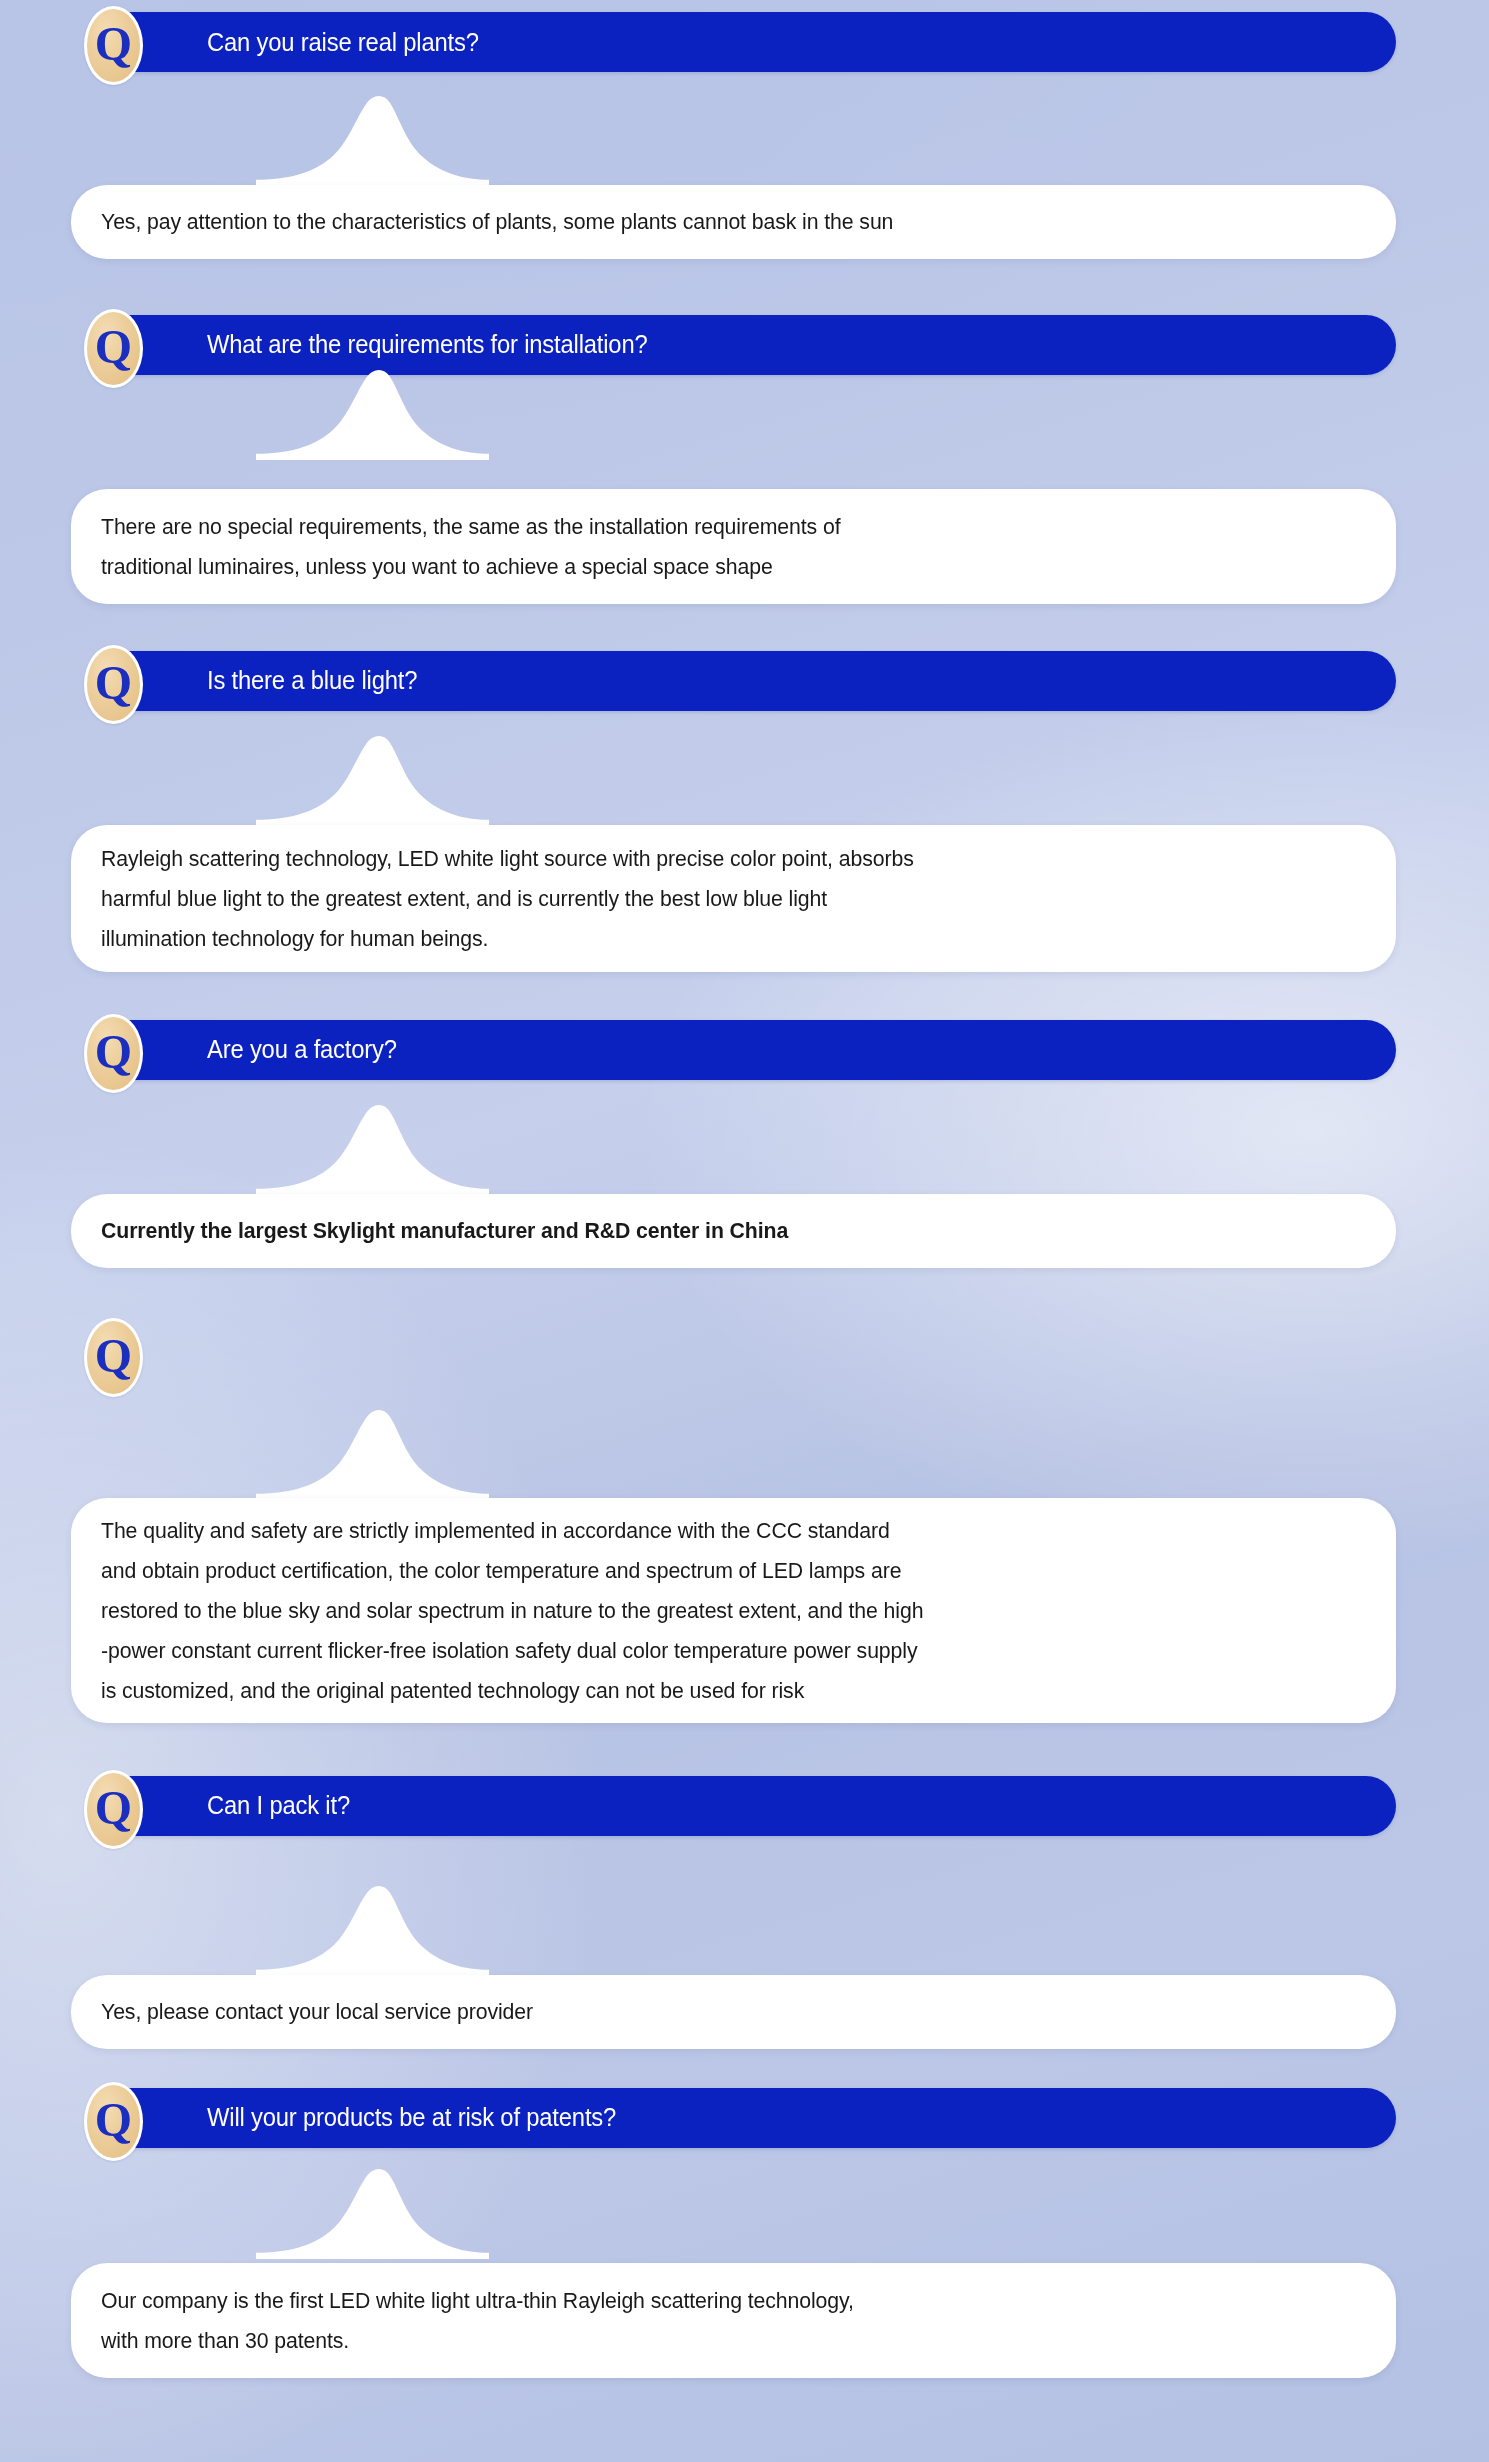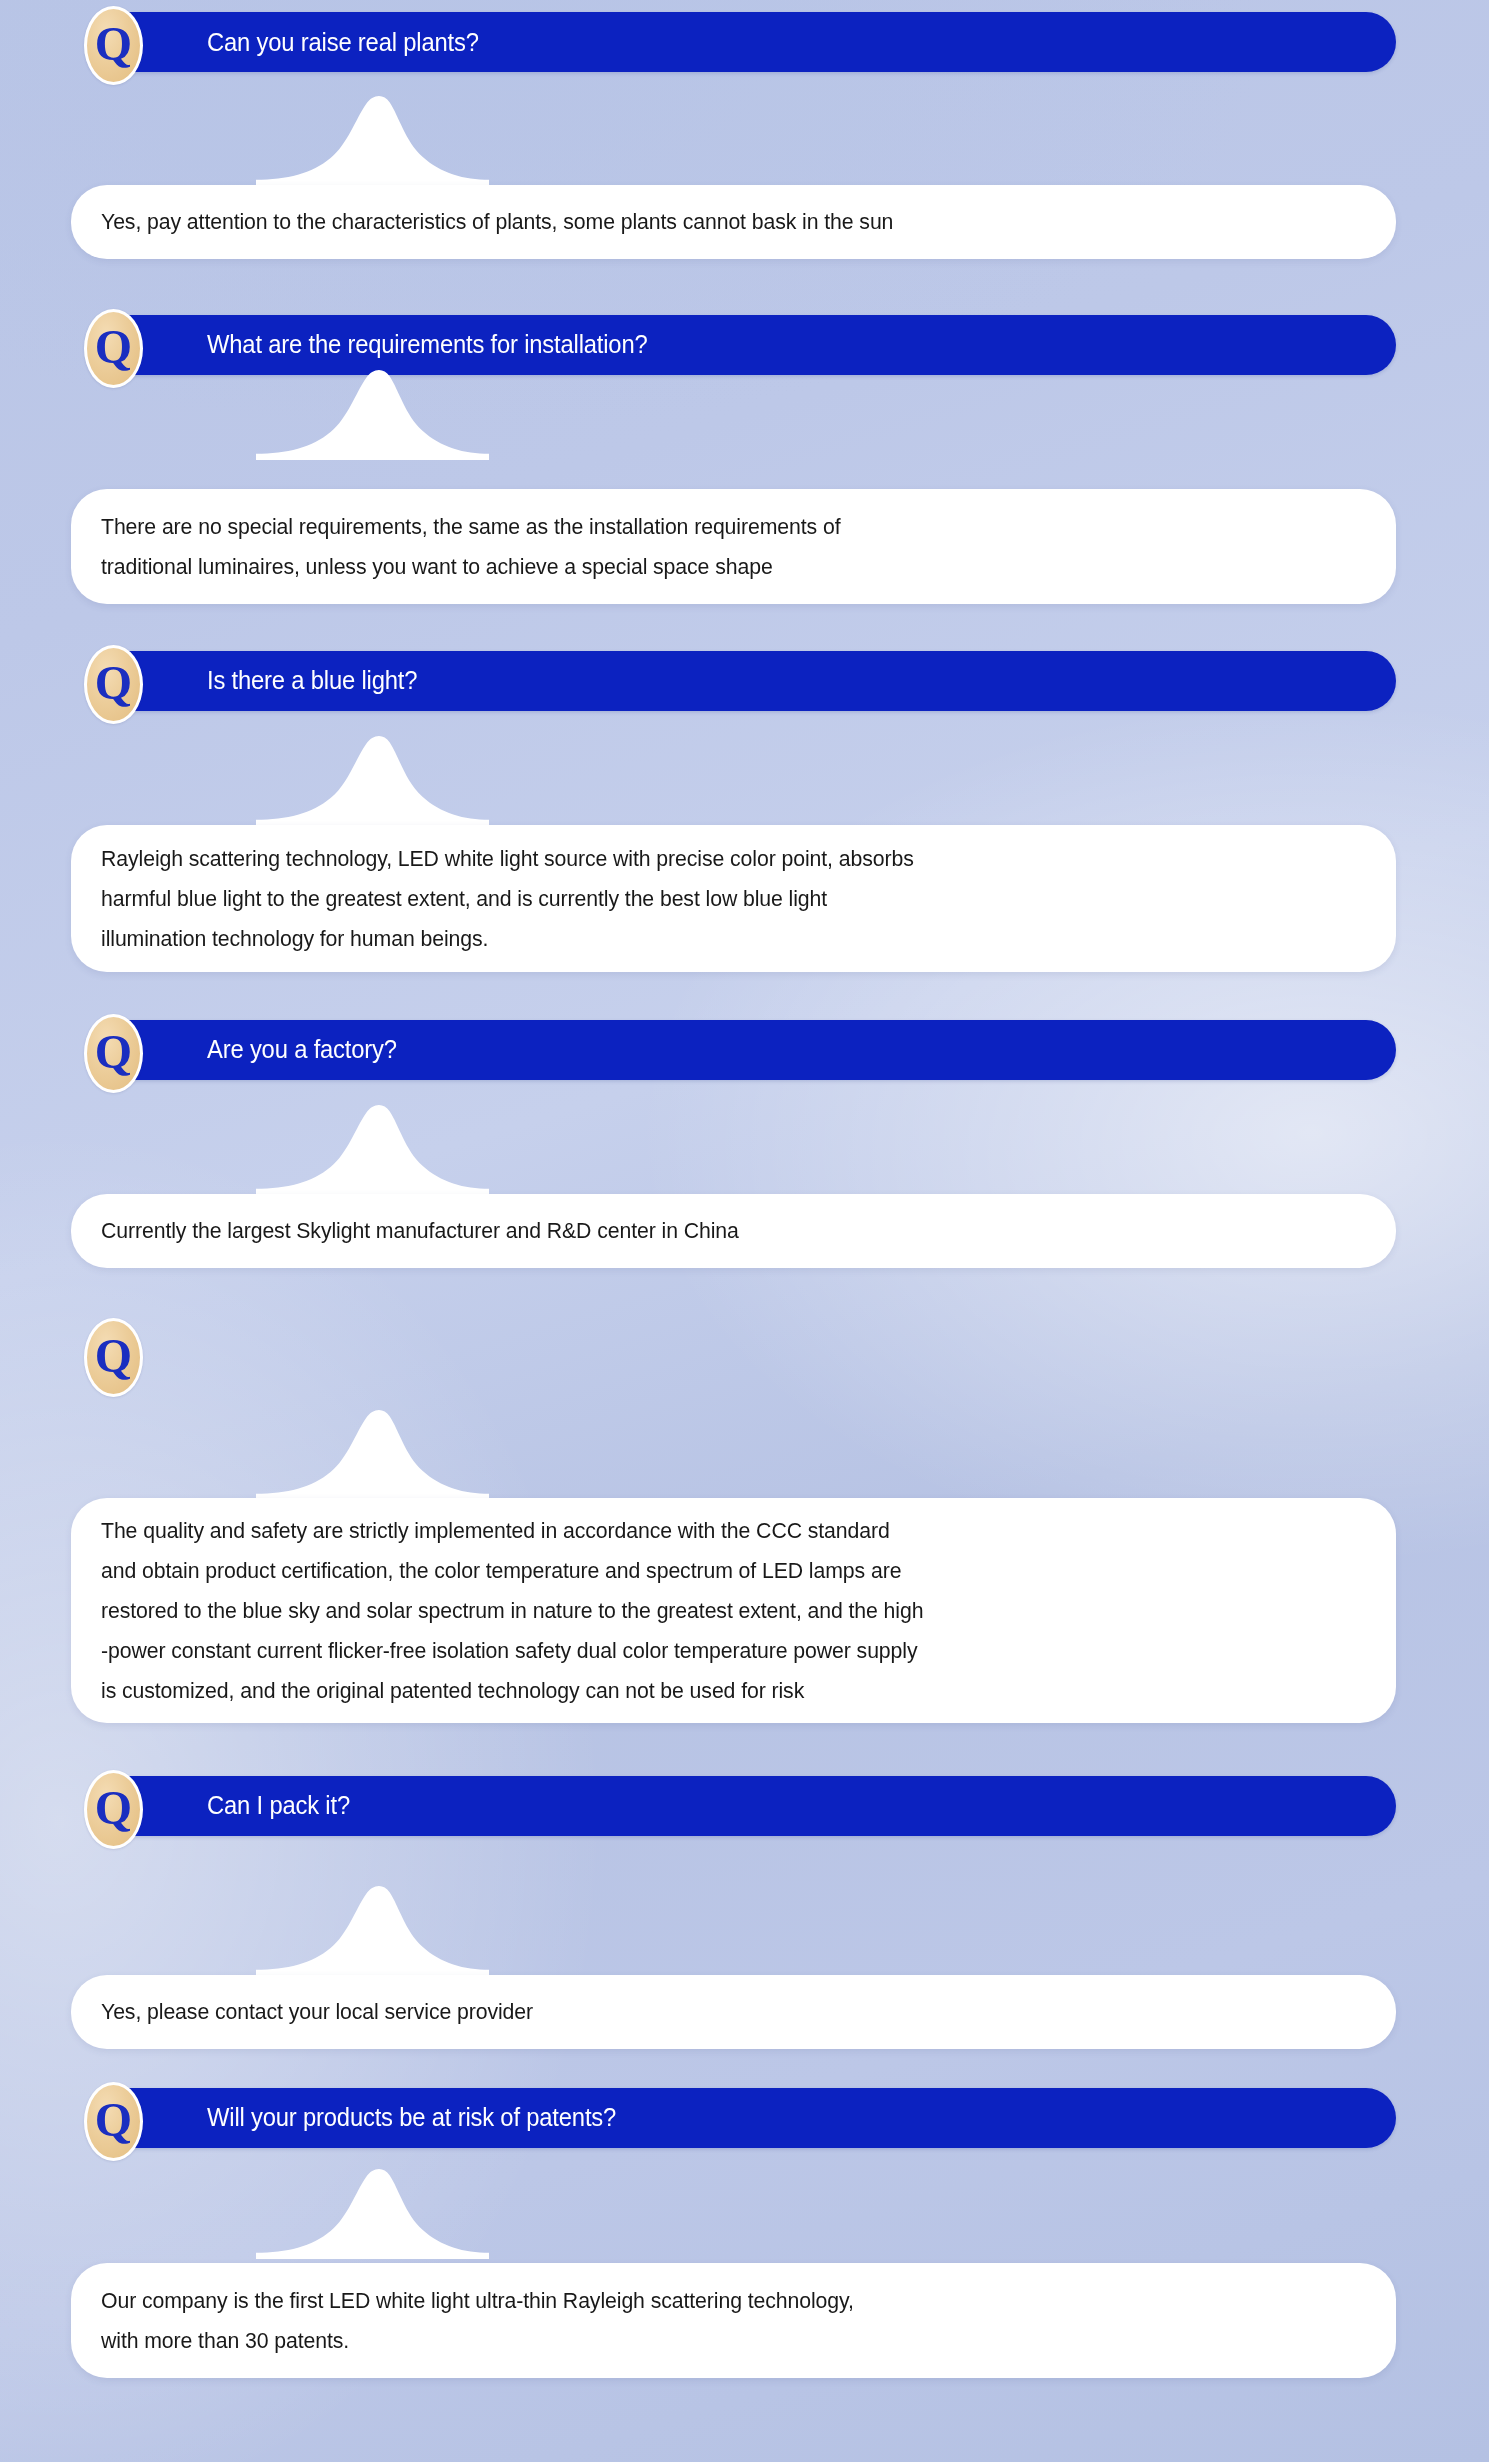--- a/index.html
+++ b/index.html
@@ -205,21 +205,21 @@
     </div>
     <div class="qa-block" style="top: 0px;">
       <div class="question-row" style="top: 1014px; height: 73px;">
         <div class="question-bar" style="top: 6.2px;">
           <span class="question-text">Are you a factory?</span>
         </div>
         <div class="q-badge" style="top: 0px;">
           <span class="q-badge-letter">Q</span>
         </div>
       </div>
-      <div class="answer-wrap" style="top: 1194px; height: 74px;">
+      <div class="answer-wrap" style="top: 1194px; height: 74px; font-weight: bold;">
         <div class="answer-tail" style="bottom: 73px;">
           <svg viewBox="0 0 300 120" preserveAspectRatio="none" aria-hidden="true">
             <path fill="#ffffff" d="M0,120 L0,112 C40,112 72,104 96,84 C118,66 128,34 142,14 C150,2 164,0 172,12 C184,30 192,62 214,82 C238,104 268,112 300,112 L300,120 Z"></path>
           </svg>
         </div>
         <div class="answer-bubble" style="top: 0px; height: 74px;">
           <div class="answer-line">Currently the largest Skylight manufacturer and R&amp;D center in China</div>
         </div>
       </div>
     </div>

